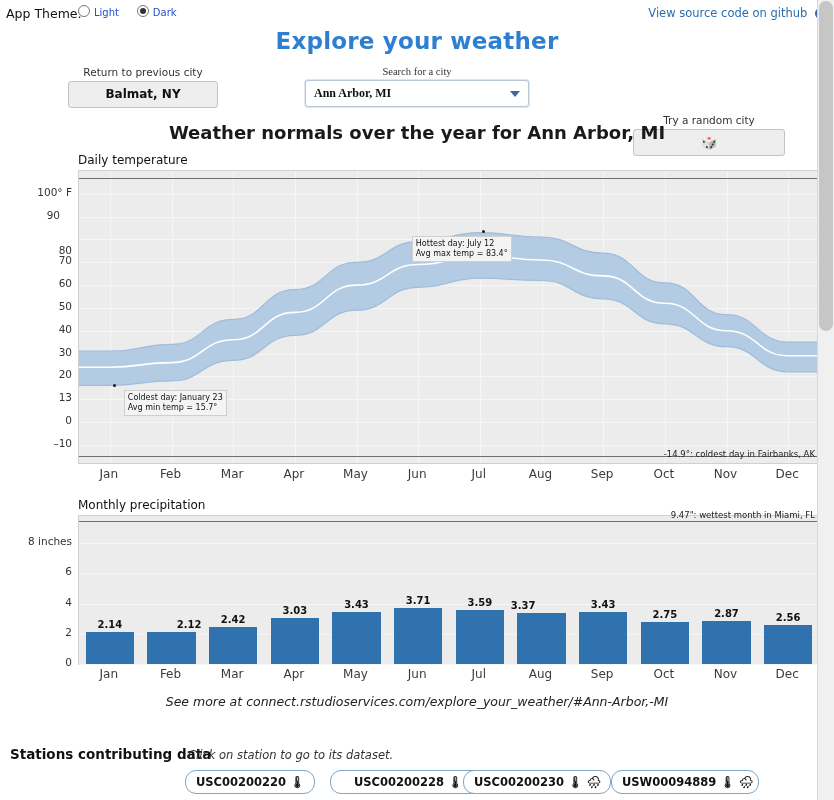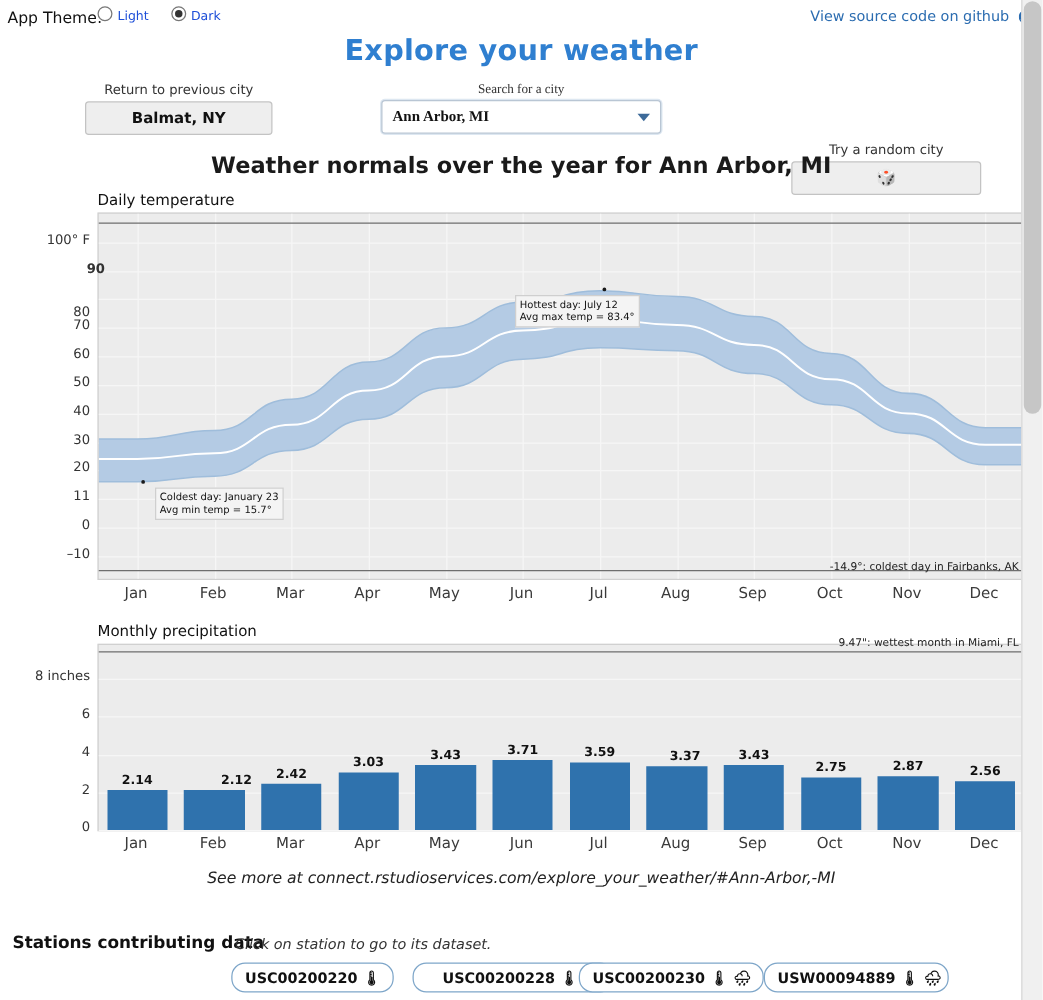--- a/index.html
+++ b/index.html
@@ -192,29 +192,29 @@
     <div class="dot" style="left: 402.833px; top: 58.6812px;"></div>
     <div class="annot" style="left: 44.8333px; top: 219.122px;">
       <div>Coldest day: January 23</div>
       <div>Avg min temp = 15.7°</div>
     </div>
     <div class="dot" style="left: 33.8333px; top: 213.122px;"></div>
   </div>
 <div id="temp-axis">
     <div class="axis-tick" style="left: 16px; width: 56px; top: 436.75px;">–10</div>
     <div class="axis-tick" style="left: 16px; width: 56px; top: 413.938px;">0</div>
-    <div class="axis-tick" style="left: 16px; width: 56px; top: 391.125px;">11</div>
+    <div class="axis-tick" style="left: 16px; width: 56px; top: 391.125px;">13</div>
     <div class="axis-tick" style="left: 16px; width: 56px; top: 368.312px;">20</div>
     <div class="axis-tick" style="left: 16px; width: 56px; top: 345.5px;">30</div>
     <div class="axis-tick" style="left: 16px; width: 56px; top: 322.688px;">40</div>
     <div class="axis-tick" style="left: 16px; width: 56px; top: 299.875px;">50</div>
     <div class="axis-tick" style="left: 16px; width: 56px; top: 277.062px;">60</div>
     <div class="axis-tick" style="left: 16px; width: 56px; top: 254.25px;">70</div>
     <div class="axis-tick" style="left: 16px; width: 56px; top: 244px;">80</div>
-    <div class="axis-tick" style="left: 28px; width: 56px; top: 208.625px; font-weight: bold;">90</div>
+    <div class="axis-tick" style="left: 4px; width: 56px; top: 208.625px;">90</div>
     <div class="axis-tick" style="left: 16px; width: 56px; top: 185.812px;">100° F</div>
     <div class="xtick" style="left: 83.8333px; width: 50px; top: 467px;">Jan</div>
     <div class="xtick" style="left: 145.5px; width: 50px; top: 467px;">Feb</div>
     <div class="xtick" style="left: 207.167px; width: 50px; top: 467px;">Mar</div>
     <div class="xtick" style="left: 268.833px; width: 50px; top: 467px;">Apr</div>
     <div class="xtick" style="left: 330.5px; width: 50px; top: 467px;">May</div>
     <div class="xtick" style="left: 392.167px; width: 50px; top: 467px;">Jun</div>
     <div class="xtick" style="left: 453.833px; width: 50px; top: 467px;">Jul</div>
     <div class="xtick" style="left: 515.5px; width: 50px; top: 467px;">Aug</div>
     <div class="xtick" style="left: 577.167px; width: 50px; top: 467px;">Sep</div>
@@ -238,21 +238,21 @@
     <div class="barlabel" style="left: 124.117px; width: 60.1px; top: 98.4531px;">2.42</div>
     <div class="bar" style="left: 191.783px; width: 48.1px; top: 102.241px; height: 45.7592px; background: rgb(47, 114, 173);"></div>
     <div class="barlabel" style="left: 185.783px; width: 60.1px; top: 89.2408px;">3.03</div>
     <div class="bar" style="left: 253.45px; width: 48.1px; top: 96.2px; height: 51.8px; background: rgb(47, 114, 173);"></div>
     <div class="barlabel" style="left: 247.45px; width: 60.1px; top: 83.2px;">3.43</div>
     <div class="bar" style="left: 315.117px; width: 48.1px; top: 91.9714px; height: 56.0286px; background: rgb(47, 114, 173);"></div>
     <div class="barlabel" style="left: 309.117px; width: 60.1px; top: 78.9714px;">3.71</div>
     <div class="bar" style="left: 376.783px; width: 48.1px; top: 93.7837px; height: 54.2163px; background: rgb(47, 114, 173);"></div>
     <div class="barlabel" style="left: 370.783px; width: 60.1px; top: 80.7837px;">3.59</div>
     <div class="bar" style="left: 438.45px; width: 48.1px; top: 97.1061px; height: 50.8939px; background: rgb(47, 114, 173);"></div>
-    <div class="barlabel" style="left: 439px; width: 60.1px; top: 84.1061px;">3.37</div>
+    <div class="barlabel" style="left: 414px; width: 60.1px; top: 84.1061px;">3.37</div>
     <div class="bar" style="left: 500.117px; width: 48.1px; top: 96.2px; height: 51.8px; background: rgb(47, 114, 173);"></div>
     <div class="barlabel" style="left: 494.117px; width: 60.1px; top: 83.2px;">3.43</div>
     <div class="bar" style="left: 561.783px; width: 48.1px; top: 106.469px; height: 41.5306px; background: rgb(47, 114, 173);"></div>
     <div class="barlabel" style="left: 555.783px; width: 60.1px; top: 93.4694px;">2.75</div>
     <div class="bar" style="left: 623.45px; width: 48.1px; top: 104.657px; height: 43.3429px; background: rgb(47, 114, 173);"></div>
     <div class="barlabel" style="left: 617.45px; width: 60.1px; top: 91.6571px;">2.87</div>
     <div class="bar" style="left: 685.117px; width: 48.1px; top: 109.339px; height: 38.6612px; background: rgb(47, 114, 173);"></div>
     <div class="barlabel" style="left: 679.117px; width: 60.1px; top: 96.3388px;">2.56</div>
     <div class="ref-line" style="left: 0px; width: 740px; top: 4.98367px;"></div>
     <div class="ref-text" style="right: 4px; width: 400px; top: -6.01633px;">9.47": wettest month in Miami, FL</div>

